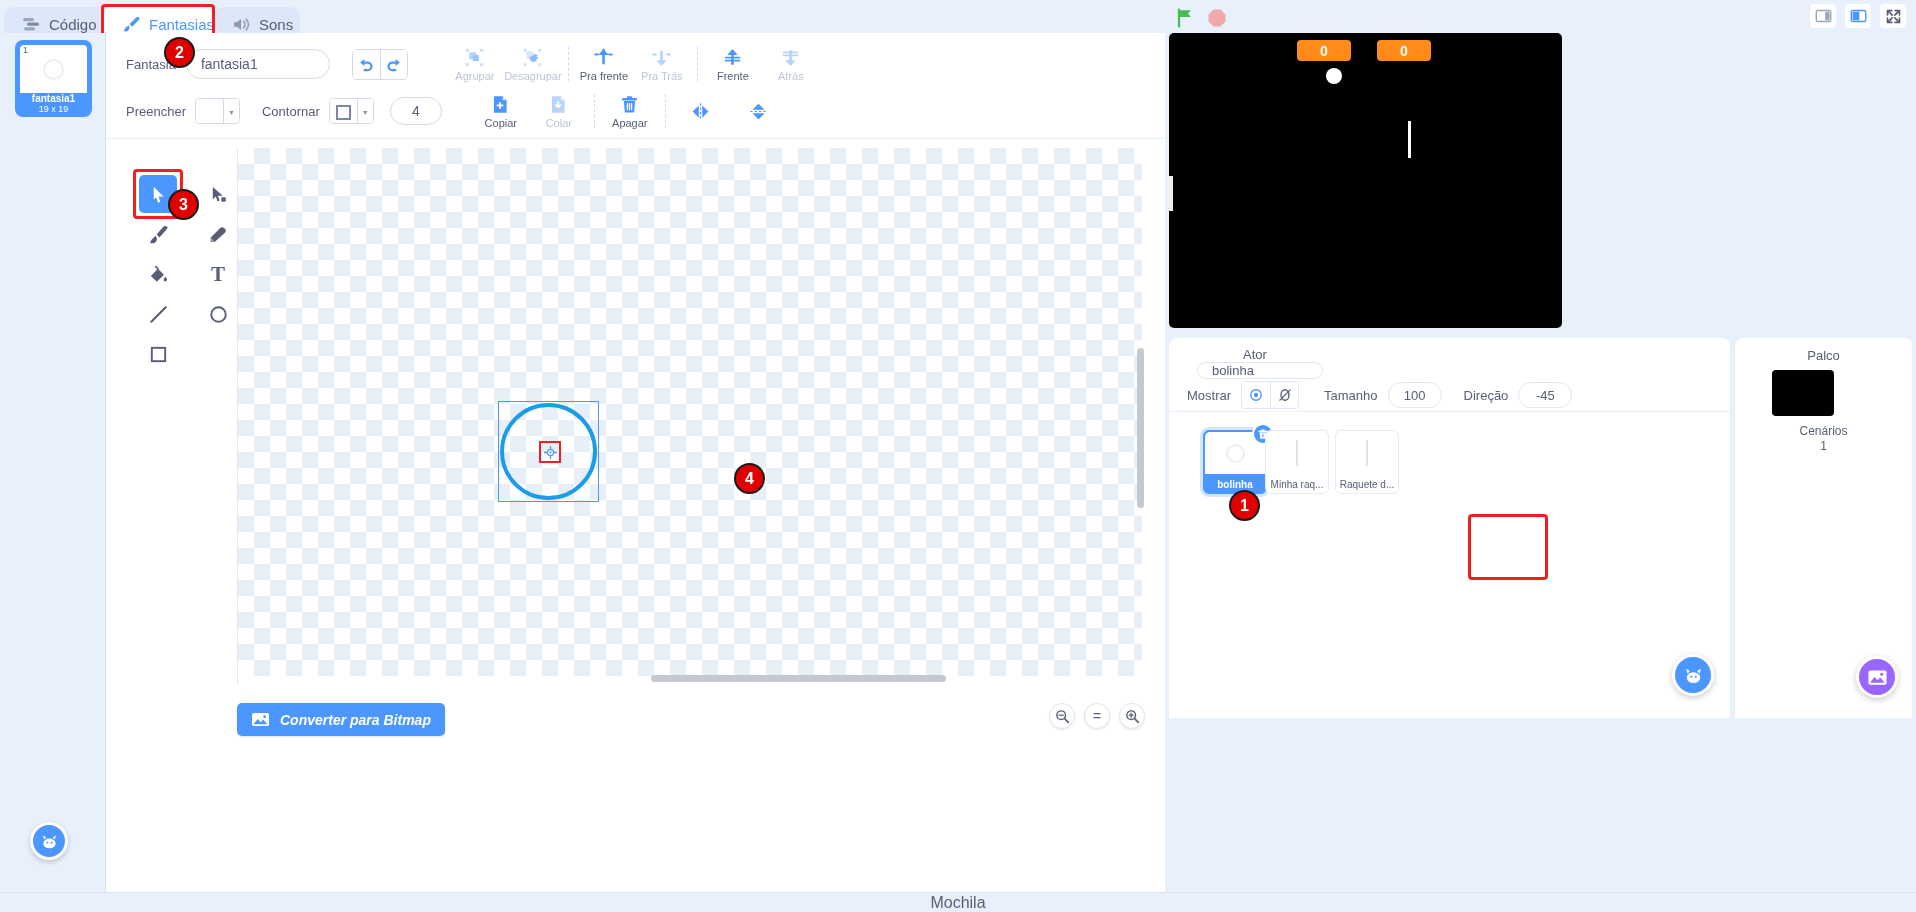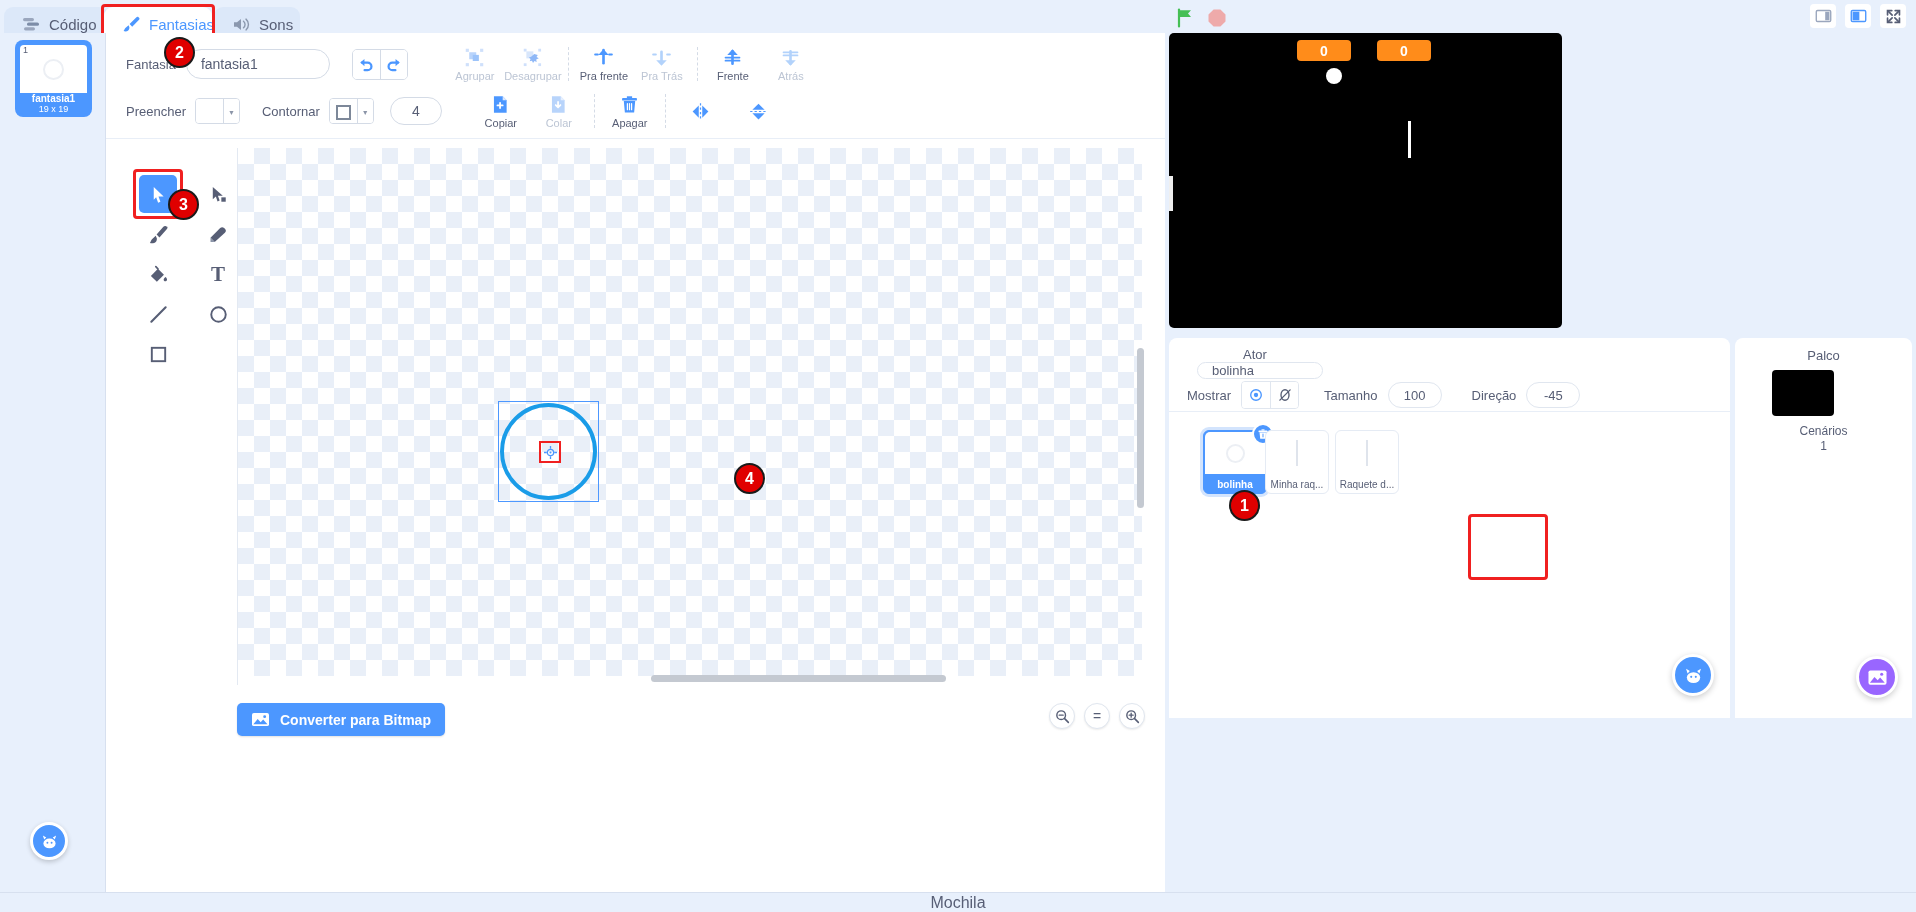--- a/index.html
+++ b/index.html
@@ -186,20 +186,21 @@
     position: absolute; left: 413px; bottom: 3px; width: 295px; height: 7px;
     background: #c4c9d1; border-radius: 4px;
   }
 
   #bitmap-btn {
     position: absolute; left: 131px; top: 670px;
     height: 33px; padding: 0 14px; border-radius: 5px;
     background: #4c97ff; color: #fff; font-size: 14px; font-weight: bold;
     display: flex; align-items: center; gap: 10px; cursor: pointer;
     box-shadow: 0 1px 2px rgba(0,0,0,.12);
+    font-style: italic;
   }
   #zoom-ctl {
     position: absolute; right: 20px; top: 670px;
     display: flex; gap: 9px;
   }
   .zbtn {
     width: 26px; height: 26px; border-radius: 50%;
     background: #fff; border: 1px solid #e0e6ef;
     display: flex; align-items: center; justify-content: center;
     cursor: pointer; box-shadow: 0 1px 2px rgba(0,0,0,.08);
@@ -756,21 +757,21 @@
           </div>
           <div class="showbtn">
             <svg viewBox="0 0 20 20" width="16" height="16">
               <ellipse cx="10" cy="10" rx="5" ry="6.6" stroke="#575e75" stroke-width="1.7" fill="none"></ellipse>
               <path d="M3.6 16.4 16.4 3.6" stroke="#575e75" stroke-width="1.7" stroke-linecap="round"></path>
             </svg>
           </div>
         </div>
         <span class="field-label" style="margin-left:25px">Tamanho</span>
         <input class="pill" style="margin-left: 10px; width: 54px;" value="100">
-        <span class="field-label" style="margin-left:30px">Direção</span>
+        <span class="field-label" style="margin-left:22px">Direção</span>
         <input class="pill" style="margin-left: 10px; width: 54px;" value="-45">
       </div>
     </div>
 
     <div id="sprite-list">
       <div class="sprite-card sel" style="left:34px">
         <div class="sprite-thumb">
           <div style="width:19px;height:19px;border:2px solid #eceff4;border-radius:50%"></div>
         </div>
         <div class="sprite-label">bolinha</div>

